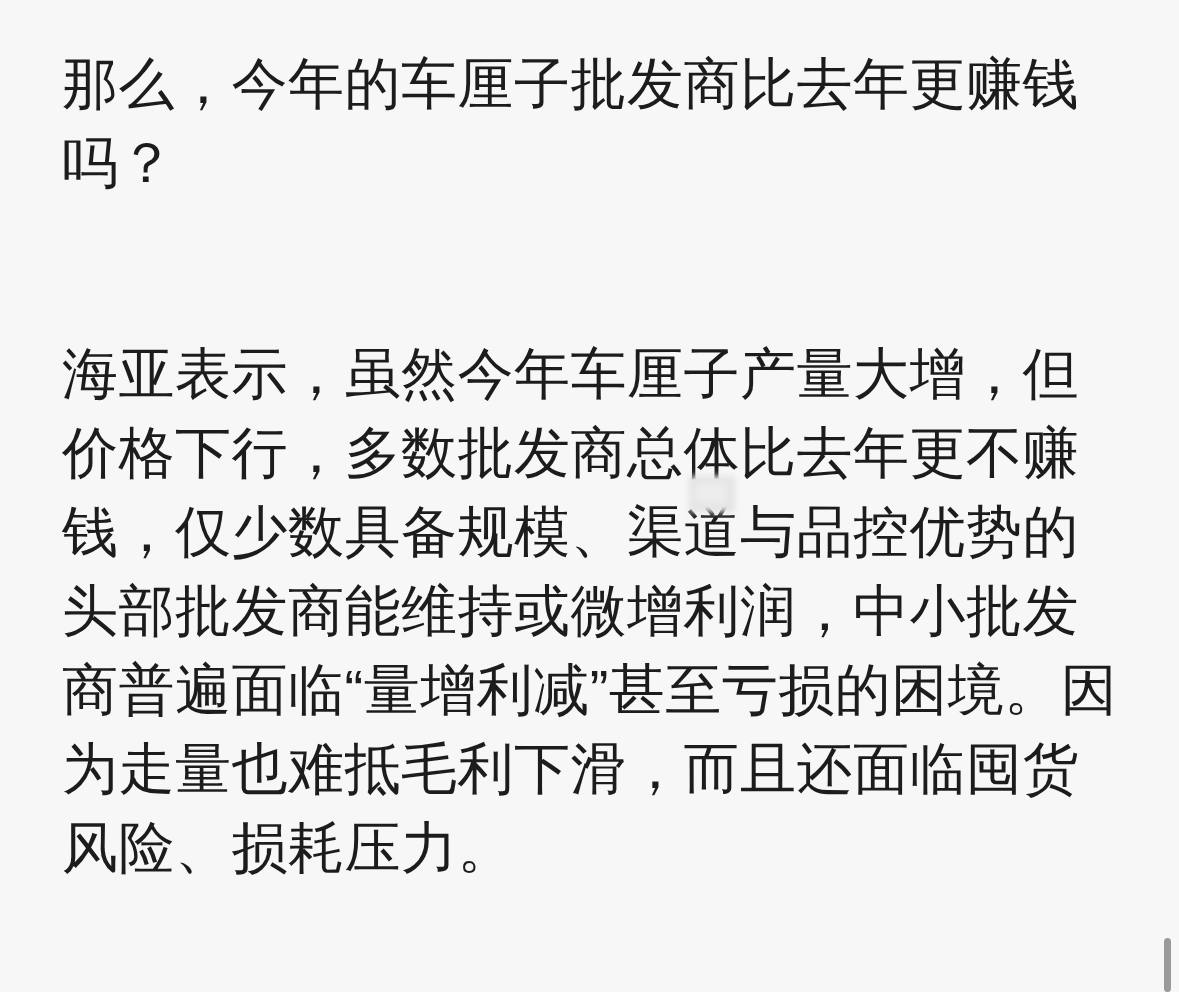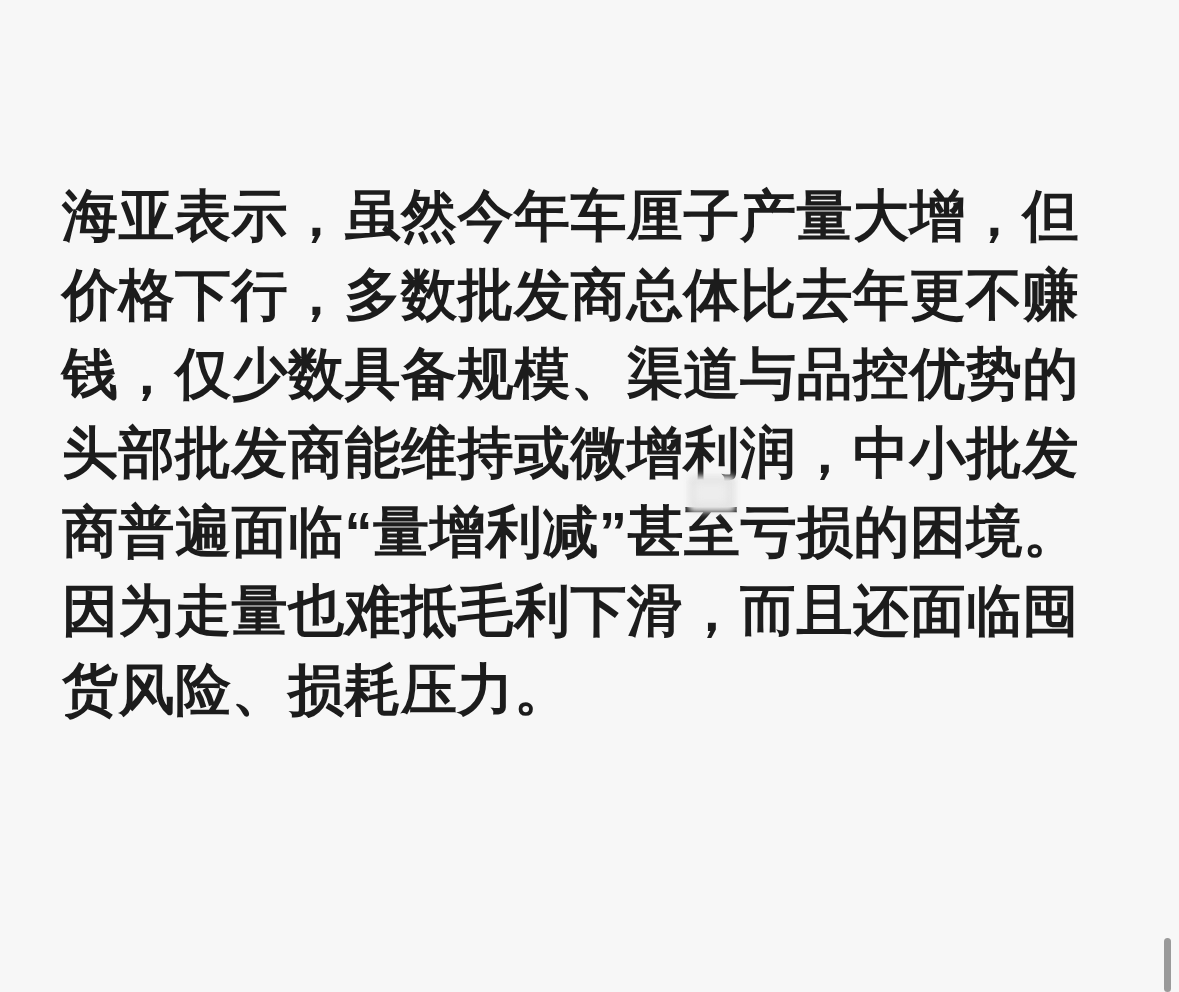--- a/index.html
+++ b/index.html
@@ -32,21 +32,20 @@
     letter-spacing: 0.5px;
     font-weight: 400;
     text-align: left;
     word-break: break-all;
   }
   .para.question {
     margin: 0 0 0 0;
   }
   .para.body {
     margin: 132px 0 0 0;
-    font-weight: bold;
   }
   
   .smudge {
     position: absolute;
     left: 689px;
     top: 476px;
     width: 46px;
     height: 36px;
     background: #e3e3e3;
     filter: blur(3px);
@@ -70,20 +69,21 @@
     height: 54px;
     background: #9a9a9a;
     border-radius: 4px;
   }
 </style>
 </head>
 <body>
 
 <div class="page">
   <div class="content">
+    <p class="para question">那么，今年的车厘子批发商比去年更赚钱吗？</p>
     <p class="para body">海亚表示，虽然今年车厘子产量大增，但价格下行，多数批发商总体比去年更不赚钱，仅少数具备规模、渠道与品控优势的头部批发商能维持或微增利润，中小批发商普遍面临“量增利减”甚至亏损的困境。因为走量也难抵毛利下滑，而且还面临囤货风险、损耗压力。</p>
   </div>
 
   <div class="smudge"></div>
   <div class="smudge-core"></div>
 
   <div class="scrollbar"></div>
 </div>
 
 </body></html>

